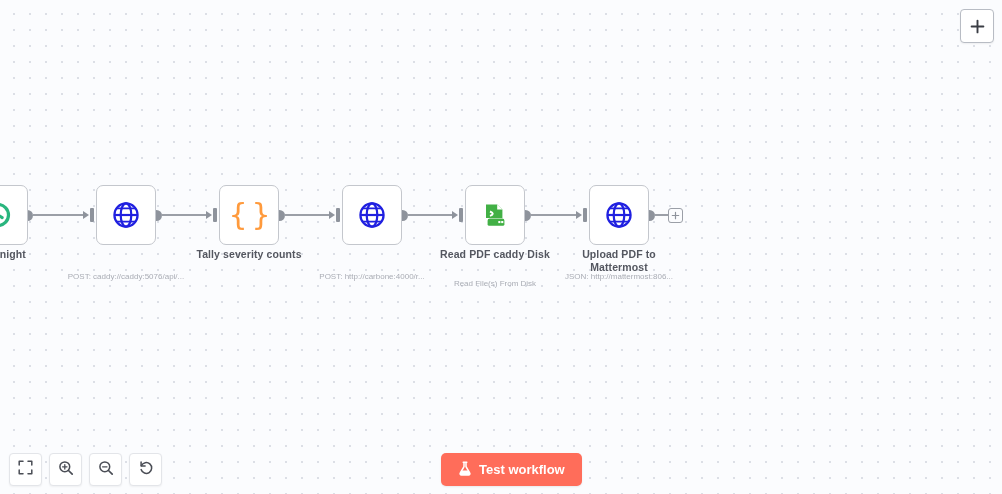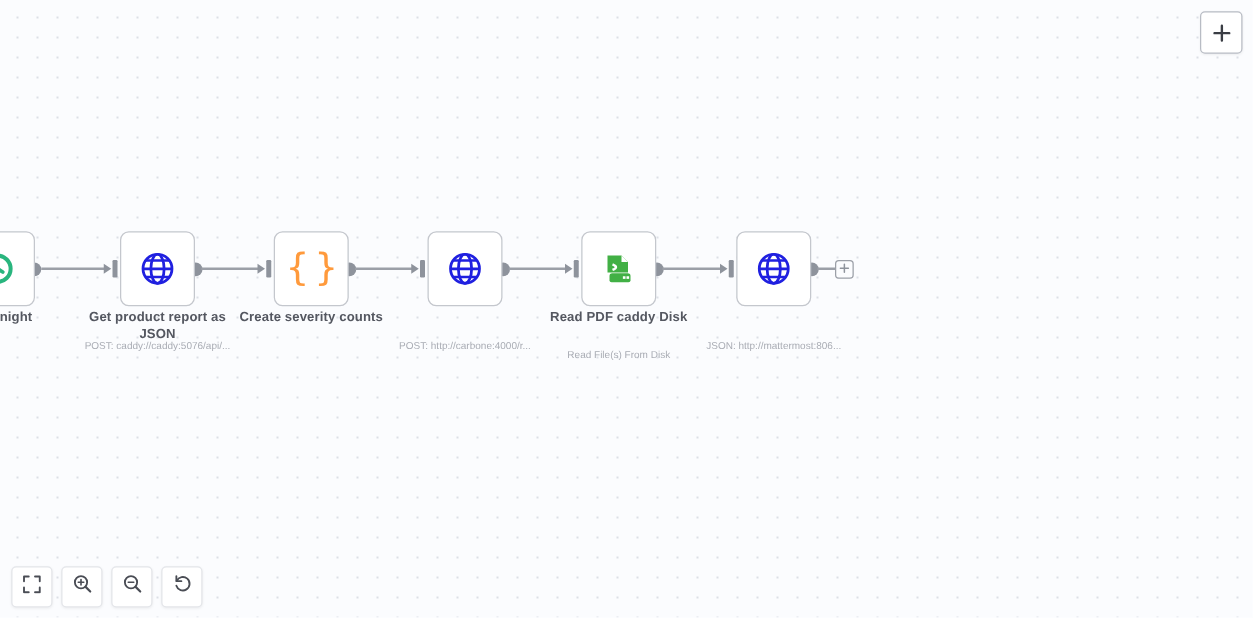--- a/index.html
+++ b/index.html
@@ -210,27 +210,26 @@
     <div class="node" style="left:96px; top:185px;">
       <span class="glyph">
         <svg width="28" height="28" viewBox="0 0 28 28">
           <circle cx="14" cy="14" r="11.6" fill="none" stroke="#2020e0" stroke-width="2.2"></circle>
           <ellipse cx="14" cy="14" rx="5.3" ry="11.6" fill="none" stroke="#2020e0" stroke-width="2.2"></ellipse>
           <path d="M2.4 14 H25.6" stroke="#2020e0" stroke-width="2.2"></path>
           <path d="M4.6 7.4 H23.4 M4.6 20.6 H23.4" stroke="#2020e0" stroke-width="1.9"></path>
         </svg>
       </span>
     </div>
-    <div class="node-label" style="left:66px; top:248px; width:120px;">Get product report as JSON</div>
     <div class="node-sub" style="left:66px; top:272px; width:120px;">POST: caddy://caddy:5076/api/...</div>
 
     <div class="node" style="left:219px; top:185px;">
       <span class="glyph brace">{ }</span>
     </div>
-    <div class="node-label" style="left:189px; top:248px; width:120px;">Create severity counts</div>
+    <div class="node-label" style="left:189px; top:248px; width:120px;">Tally severity counts</div>
 
     <div class="node" style="left:342px; top:185px;">
       <span class="glyph">
         <svg width="28" height="28" viewBox="0 0 28 28">
           <circle cx="14" cy="14" r="11.6" fill="none" stroke="#2020e0" stroke-width="2.2"></circle>
           <ellipse cx="14" cy="14" rx="5.3" ry="11.6" fill="none" stroke="#2020e0" stroke-width="2.2"></ellipse>
           <path d="M2.4 14 H25.6" stroke="#2020e0" stroke-width="2.2"></path>
           <path d="M4.6 7.4 H23.4 M4.6 20.6 H23.4" stroke="#2020e0" stroke-width="1.9"></path>
         </svg>
       </span>
@@ -255,20 +254,21 @@
     <div class="node" style="left:589px; top:185px;">
       <span class="glyph">
         <svg width="28" height="28" viewBox="0 0 28 28">
           <circle cx="14" cy="14" r="11.6" fill="none" stroke="#2020e0" stroke-width="2.2"></circle>
           <ellipse cx="14" cy="14" rx="5.3" ry="11.6" fill="none" stroke="#2020e0" stroke-width="2.2"></ellipse>
           <path d="M2.4 14 H25.6" stroke="#2020e0" stroke-width="2.2"></path>
           <path d="M4.6 7.4 H23.4 M4.6 20.6 H23.4" stroke="#2020e0" stroke-width="1.9"></path>
         </svg>
       </span>
     </div>
+    <div class="node-label" style="left:559px; top:248px; width:120px;">Upload PDF to Mattermost</div>
     <div class="node-sub" style="left:559px; top:272px; width:120px;">JSON: http://mattermost:806...</div>
 
   </div>
 
   <div class="toolbar">
 
     <div class="tool-btn">
       <span>
         <svg width="15" height="15" viewBox="0 0 15 15">
           <path d="M1.2 5 V1.2 H5 M10 1.2 H13.8 V5 M13.8 10 V13.8 H10 M5 13.8 H1.2 V10" fill="none" stroke="#4a4d55" stroke-width="1.5" stroke-linecap="round" stroke-linejoin="round"></path>
@@ -300,14 +300,23 @@
       <span>
         <svg width="16" height="16" viewBox="0 0 16 16">
           <path d="M3.4 5.6 A5.4 5.4 0 1 1 3.1 9.6" fill="none" stroke="#4a4d55" stroke-width="1.5" stroke-linecap="round"></path>
           <path d="M3.1 1.9 V5.9 H7.1" fill="none" stroke="#4a4d55" stroke-width="1.5" stroke-linecap="round" stroke-linejoin="round"></path>
         </svg>
       </span>
     </div>
 
   </div>
 
+  <button class="test-btn">
+    <span>
+      <svg width="14" height="15" viewBox="0 0 14 15">
+        <path d="M5.2 1.3 H8.8 M6 1.3 V5.6 L2.3 12 a1.3 1.3 0 0 0 1.1 2 H10.6 a1.3 1.3 0 0 0 1.1 -2 L8 5.6 V1.3" fill="none" stroke="#ffffff" stroke-width="1.5" stroke-linecap="round" stroke-linejoin="round"></path>
+        <path d="M4.1 9.6 H9.9 L11.7 12 a1.3 1.3 0 0 1 -1.1 2 H3.4 a1.3 1.3 0 0 1 -1.1 -2 Z" fill="#ffffff"></path>
+      </svg>
+    </span>
+    <span>Test workflow</span>
+  </button>
 
 </div>
 
 </body></html>

